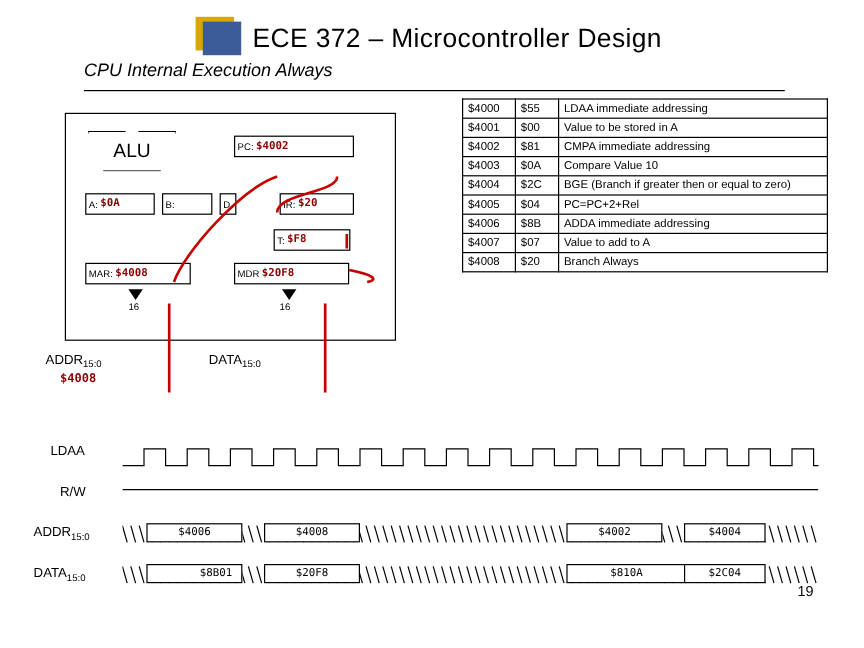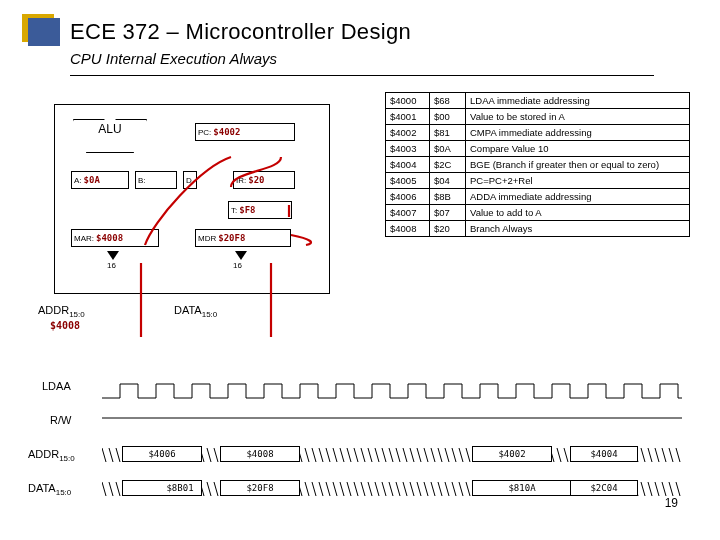--- a/index.html
+++ b/index.html
@@ -1,35 +1,35 @@
 <!DOCTYPE html>
 <html><head>
 <meta charset="utf-8">
 <style>
   * { box-sizing: border-box; margin: 0; padding: 0; }
   body { font-family: Verdana, Geneva, sans-serif; width: 720px; height: 540px; background: #fff; position: relative; overflow: hidden; }
   .slide { padding: 18px 28px; position: relative; height: 100%; }
-  .title-row { display: flex; align-items: center; }
+  .title-row { display: flex; align-items: center; justify-content: center; }
   .logo { width: 32px; height: 28px; background: #3b5b99; margin-right: 10px; position: relative; }
   .logo::before { content: ""; position: absolute; left: -6px; top: -4px; width: 32px; height: 28px; background: #d9a800; z-index: -1; }
   h1 { font-size: 22px; font-weight: 400; letter-spacing: 0.3px; }
   .subhead { font-style: italic; font-size: 15px; margin: 4px 0 0 42px; }
   .hr { border-top: 1px solid #000; margin: 8px 0 0 42px; width: 88%; }
-  .content { position: relative; margin-top: 12px; height: 430px; }
+  .content { position: relative; margin-top: 2px; height: 430px; }
   
   .memtable { position: absolute; top: 4px; right: 2px; border-collapse: collapse; font-size: 9.5px; }
   .memtable td, .memtable th { border: 1px solid #000; padding: 2px 4px; text-align: left; }
   .memtable td:nth-child(1) { width: 44px; }
   .memtable td:nth-child(2) { width: 36px; }
   .memtable td:nth-child(3) { width: 224px; }
   
   .cpu { position: absolute; left: 26px; top: 16px; width: 276px; height: 190px; border: 1.5px solid #000; }
   .alu { position: absolute; left: 18px; top: 14px; width: 74px; height: 34px; background: #fff; border: 1.3px solid #000;
          clip-path: polygon(0 0, 42% 0, 50% 22%, 58% 0, 100% 0, 82% 100%, 18% 100%);
-         display:flex; align-items:flex-start; justify-content:center; font-size:12px; }
+         display:flex; align-items:center; justify-content:center; font-size:16px; }
   .alu span{ margin-top:2px;}
   .reg { position: absolute; border:1.3px solid #000; background:#fff; font-size:9px; display:flex; align-items:center; padding:0 2px; }
   .reg .lab{ font-size:8px; margin-right:2px;}
   .reg .val{ font-family: monospace; font-weight:bold; color:#8b0000; }
   .pc  { left: 140px; top: 18px; width: 100px; height:18px; }
   .A   { left: 16px;  top: 66px; width: 58px;  height:18px; }
   .B   { left: 80px;  top: 66px; width: 42px;  height:18px; }
   .D   { left: 128px; top: 66px; width: 14px;  height:18px; justify-content:center;}
   .IR  { left: 178px; top: 66px; width: 62px;  height:18px; }
   .T   { left: 173px; top: 96px; width: 64px;  height:18px; }
@@ -69,21 +69,21 @@
   </div>
   <div class="subhead">CPU Internal Execution Always</div>
   <div class="hr"></div>
 
   <div class="content">
 
     <table class="memtable">
         <tbody id="memrows">
           <tr>
             <td>$4000</td>
-            <td>$68</td>
+            <td>$55</td>
             <td>LDAA immediate addressing</td>
           </tr>
           <tr>
             <td>$4001</td>
             <td>$00</td>
             <td>Value to be stored in A</td>
           </tr>
           <tr>
             <td>$4002</td>
             <td>$81</td>

